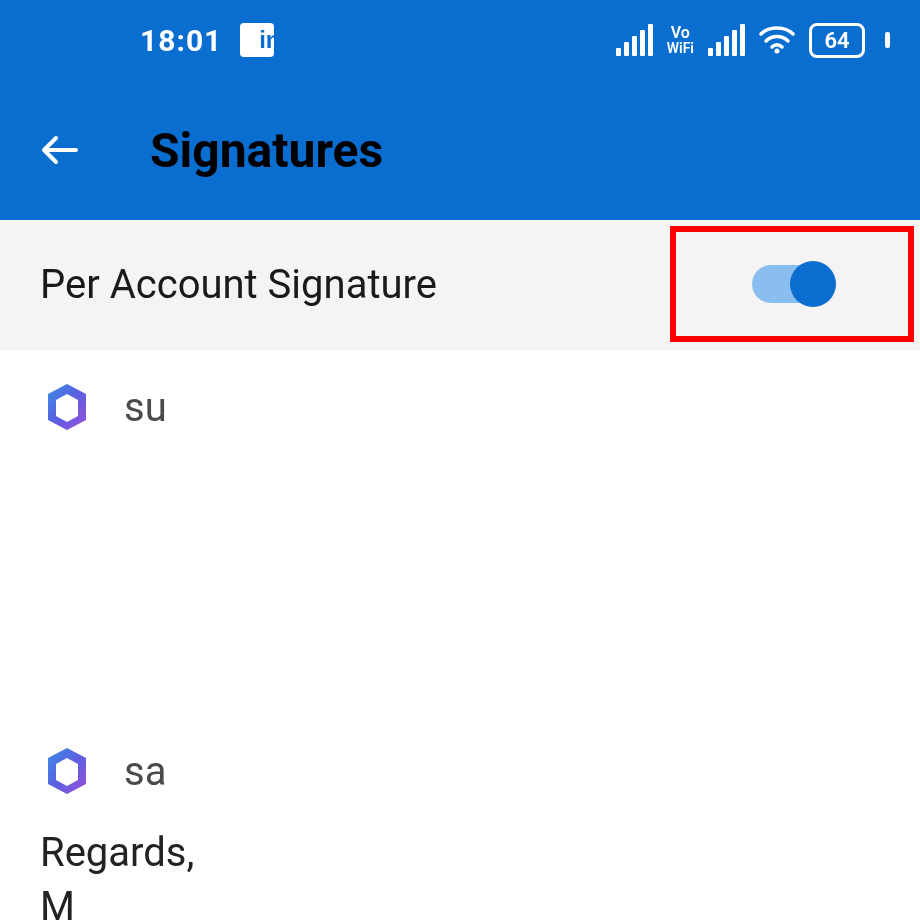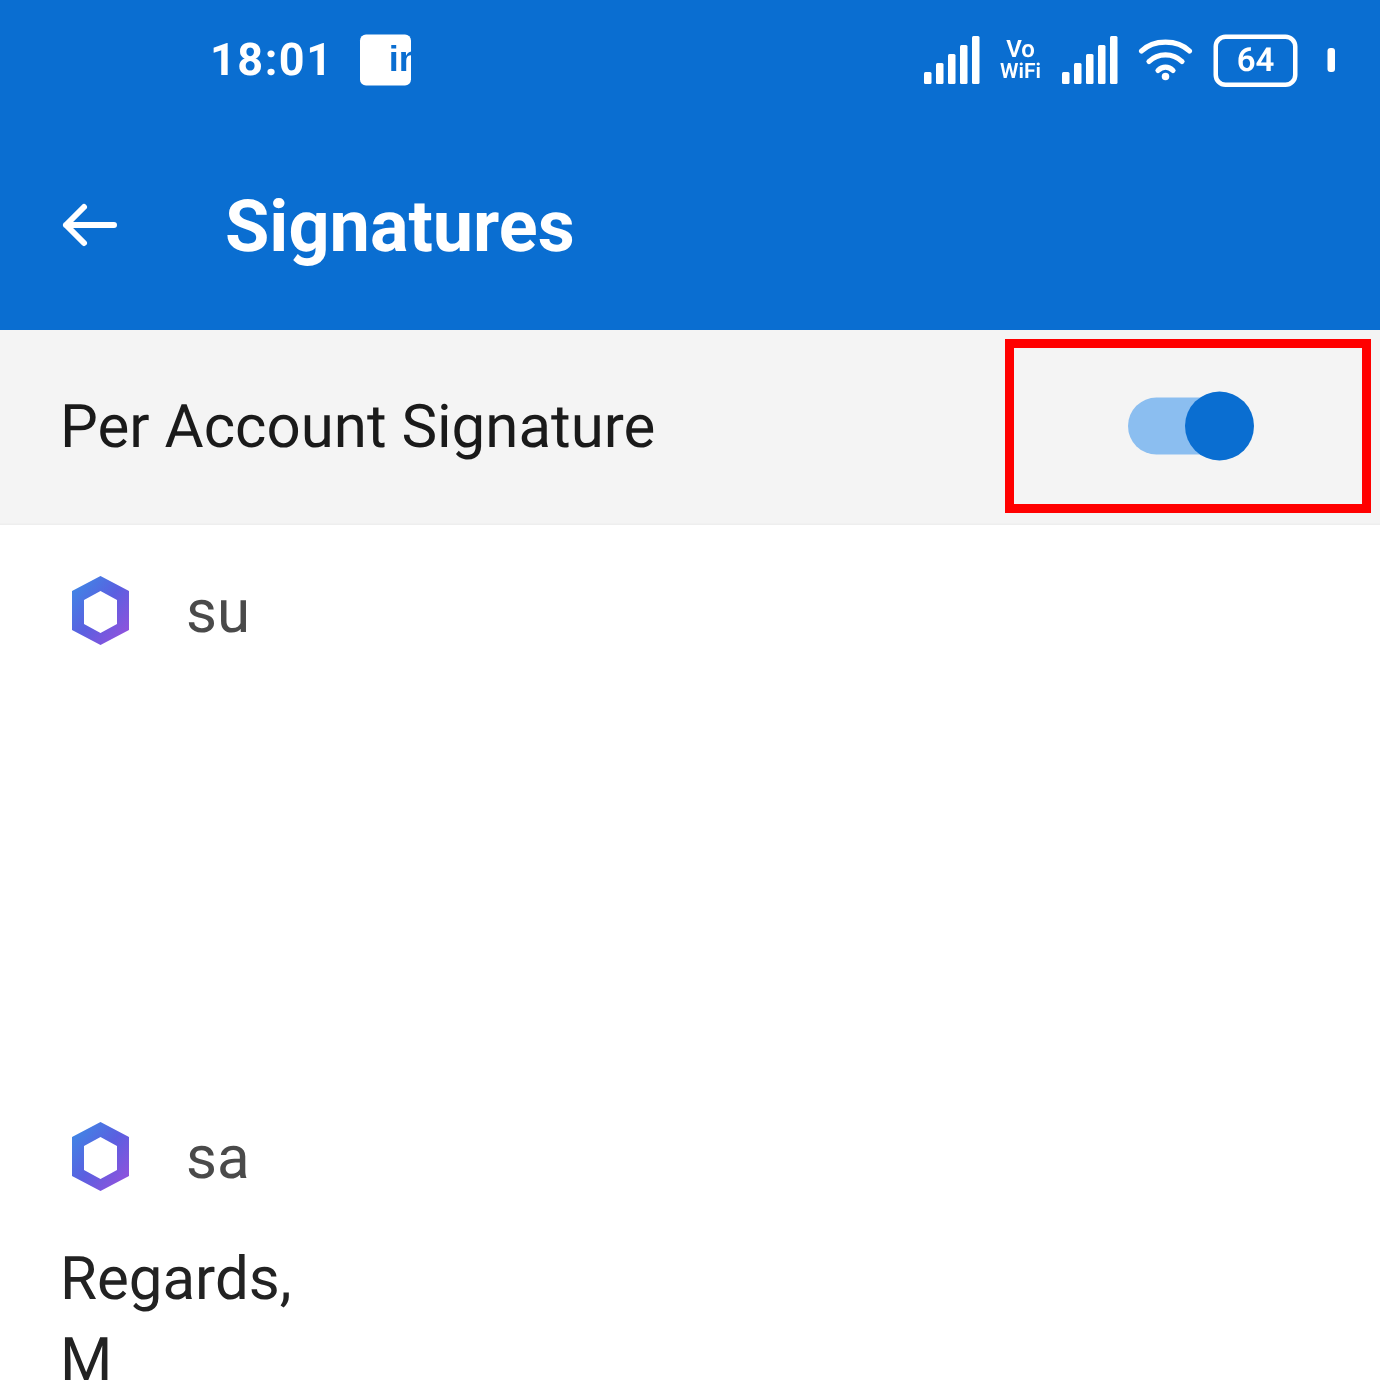--- a/index.html
+++ b/index.html
@@ -41,21 +41,21 @@
       font-size:22px; font-weight:600; min-width:56px; text-align:center;
     }
     .battery-tip { width:5px; height:16px; background:#fff; border-radius:2px;}
 
     .appbar {
       height: 140px;
       background:#0a6ed1;
       display:flex; align-items:center;
       padding: 0 30px;
       gap: 60px;
-      color:#ffffff;
+      color:#000000;
     }
     .back-btn { width:60px; height:60px; display:flex; align-items:center; justify-content:center; cursor:pointer;}
     .back-btn svg { stroke:#fff; }
     .appbar-title { font-size:48px; font-weight:700; }
 
     .setting-row {
       height: 130px;
       background:#f4f4f4;
       display:flex; align-items:center; justify-content:flex-start;
       padding: 0 48px 0 40px;

